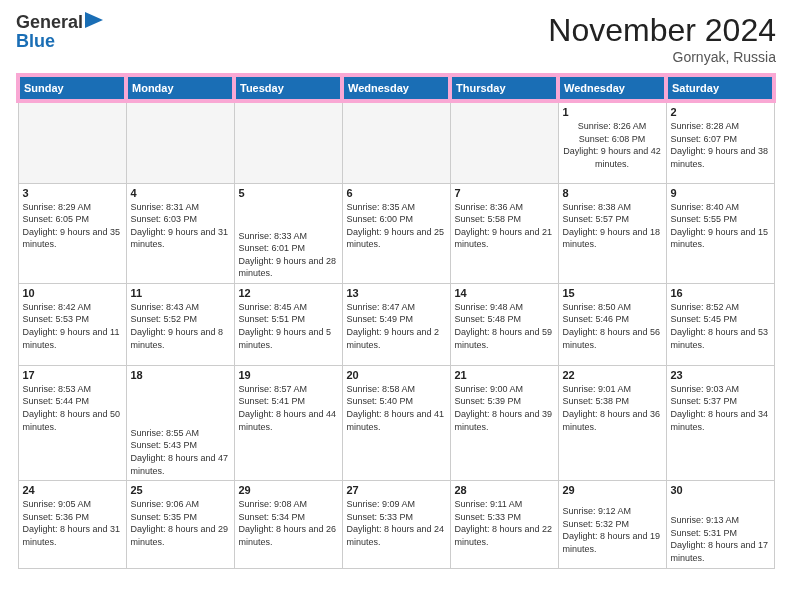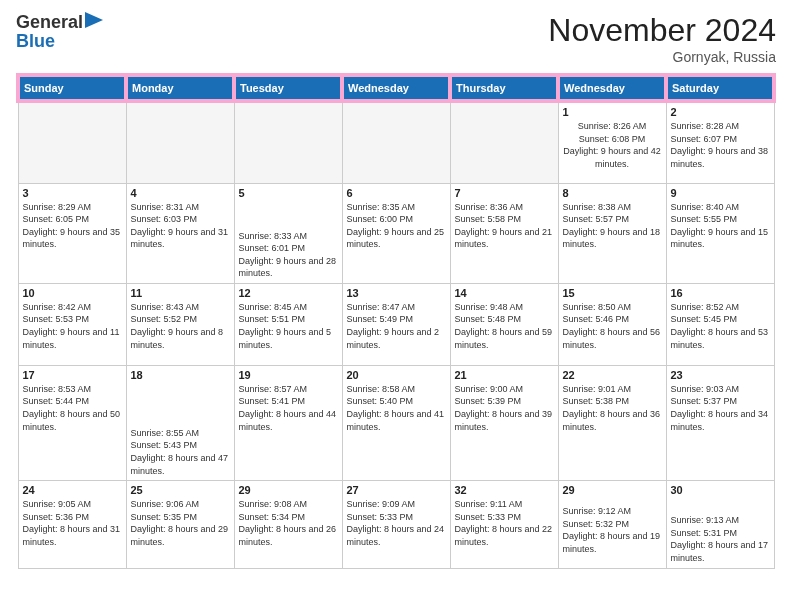--- a/index.html
+++ b/index.html
@@ -294,21 +294,21 @@
 Sunset: 5:34 PM
 Daylight: 8 hours and 26 minutes.</div>
           </td>
           <td>
             <div class="day-num">27</div>
             <div class="day-info" style="white-space: pre-line;">Sunrise: 9:09 AM
 Sunset: 5:33 PM
 Daylight: 8 hours and 24 minutes.</div>
           </td>
           <td>
-            <div class="day-num">32</div>
+            <div class="day-num">28</div>
             <div class="day-info" style="white-space: pre-line;">Sunrise: 9:11 AM
 Sunset: 5:33 PM
 Daylight: 8 hours and 22 minutes.</div>
           </td>
           <td>
             <div class="day-num">29</div>
             <div class="day-info" style="white-space: pre-line; margin-top: 9px;">Sunrise: 9:12 AM
 Sunset: 5:32 PM
 Daylight: 8 hours and 19 minutes.</div>
           </td>

